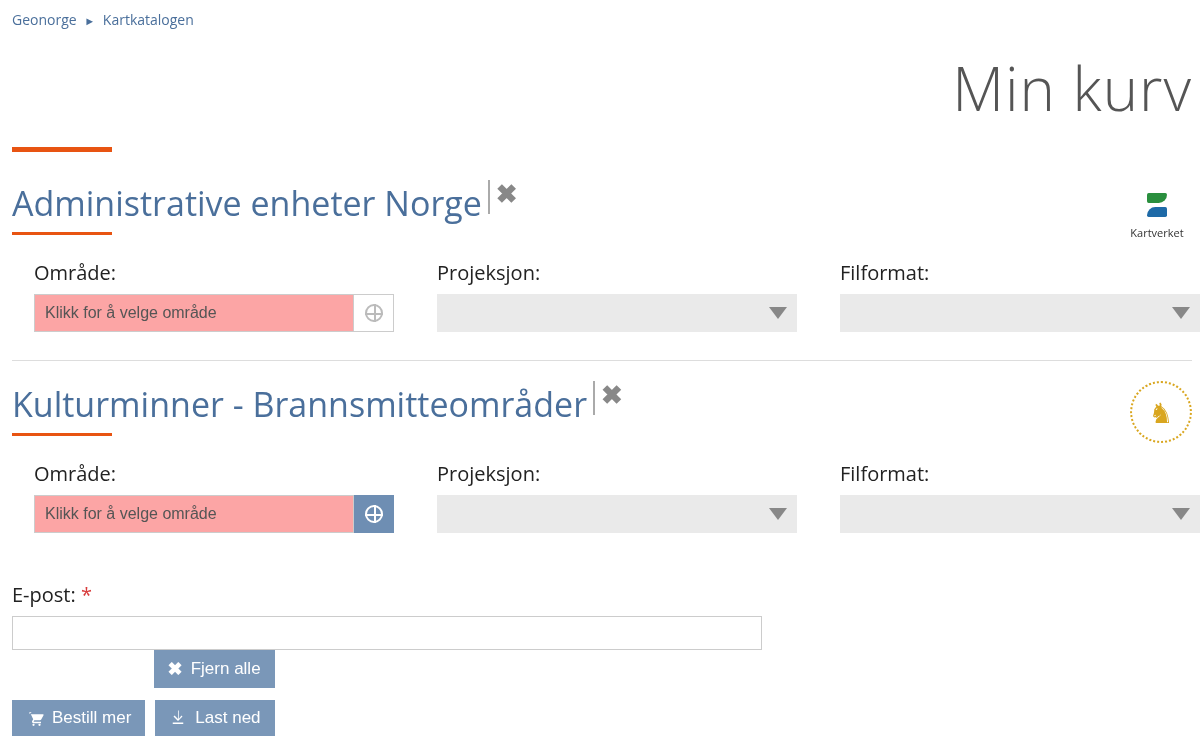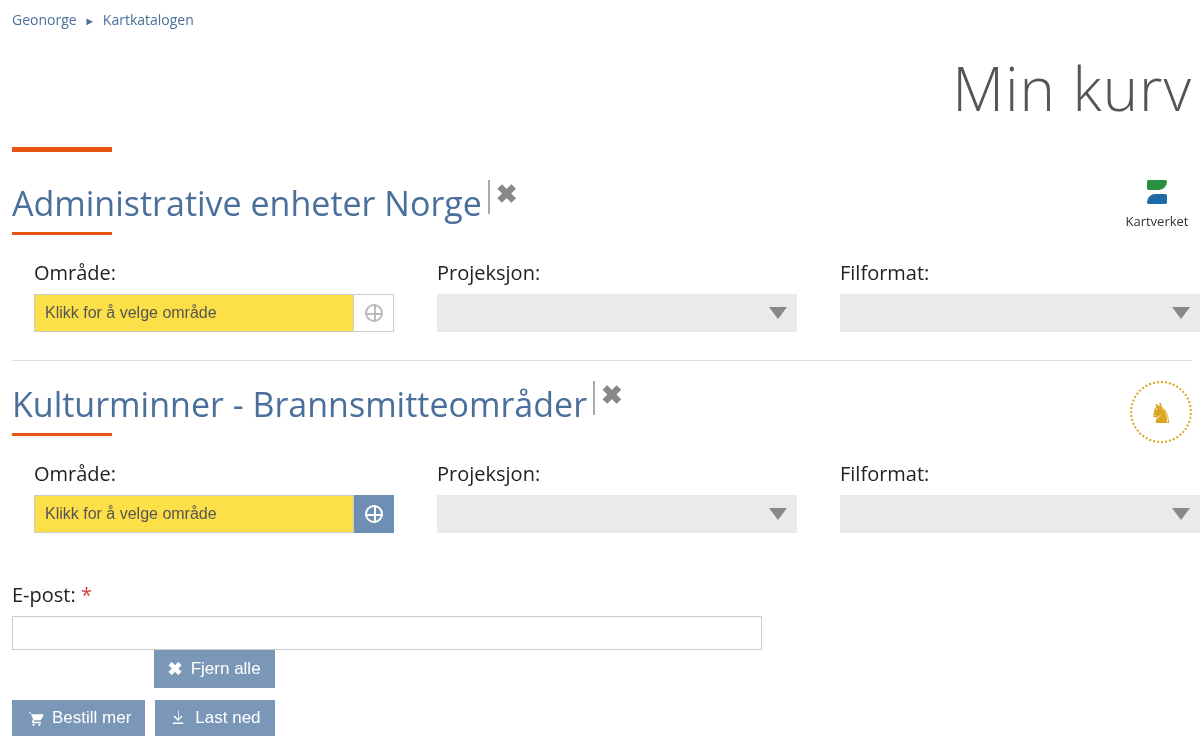--- a/index.html
+++ b/index.html
@@ -51,22 +51,22 @@
   }
   .remove-x {
     color: #888; font-size: 26px; font-weight: bold;
     cursor: pointer; line-height: 1;
   }
   .orange-underline-thin {
     width: 100px; height: 3px; background: #e85412; margin: 6px 0 18px 0;
   }
   .logo-box {
     width: 70px; height: 60px; display: flex;
-    flex-direction: column; align-items: center; justify-content: flex-start;
-    font-size: 13px; color: #333;
+    flex-direction: column; align-items: center; justify-content: flex-end;
+    font-size: 11px; color: #333;
   }
   .logo-kartverket-mark {
     width: 24px; height: 24px; position: relative; margin-bottom: 8px;
   }
   .logo-kartverket-mark .top {
     position: absolute; top: 0; left: 2px; width: 20px; height: 10px;
     background: #2a8f3e; border-radius: 2px 2px 10px 2px;
   }
   .logo-kartverket-mark .bot {
     position: absolute; bottom: 0; left: 2px; width: 20px; height: 10px;
@@ -83,21 +83,21 @@
   .field { flex: 1; }
   .field-label {
     font-size: 20px; color: #222; margin-bottom: 8px;
   }
   .area-input-group {
     display: flex; width: 360px;
   }
   .area-input {
     flex: 1; height: 38px; border: 1px solid #ccc;
     padding: 0 10px; font-size: 16px; color: #555;
-    background: #fde047;
+    background: #fca5a5;
   }
   .area-input::placeholder { color: #555; }
   .globe-btn {
     width: 40px; height: 38px; border: 1px solid #ccc;
     border-left: none; display: flex; align-items: center;
     justify-content: center; background: #fff;
   }
   .globe-btn.active { background: #6e8eb3; border-color: #6e8eb3; }
   .globe-icon {
     width: 18px; height: 18px; border: 2px solid #bbb;

